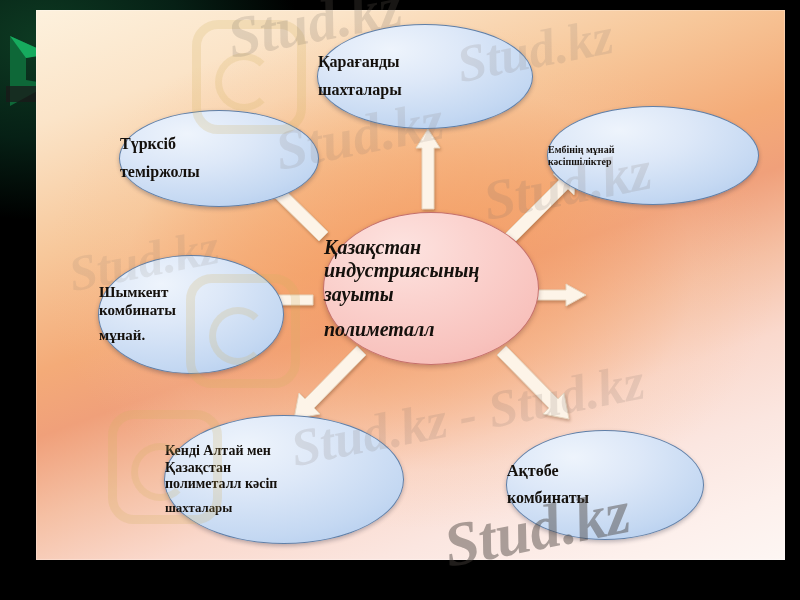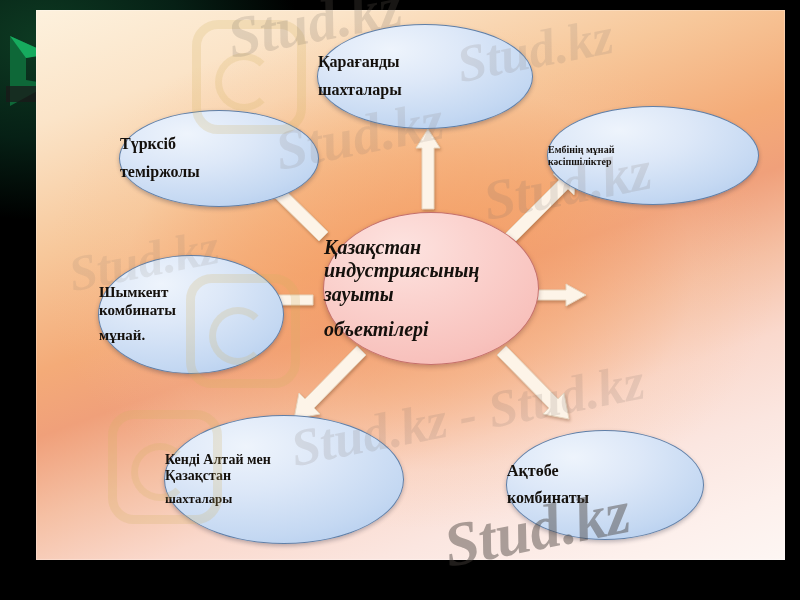--- a/index.html
+++ b/index.html
@@ -214,21 +214,21 @@
       <svg width="82" height="82" viewBox="0 0 82 82" xmlns="http://www.w3.org/2000/svg">
         <polygon points="4,3 8,30 14,24 70,79 79,70 23,15 29,9" fill="#fdf4e8" stroke="#e7d6c0" stroke-width="1"></polygon>
       </svg>
     </div>
 
     <div class="node pink" id="node-center">
       <span class="ln">Қазақстан</span>
       <span class="ln">индустриясының</span>
       <span class="ln">зауыты</span>
       <span class="gap"></span>
-      <span class="ln">объектілері</span>
+      <span class="ln">полиметалл</span>
     </div>
 
     <div class="node blue" id="node-karaganda">
       <span class="ln">Қарағанды</span>
       <span class="gap"></span>
       <span class="ln">шахталары</span>
     </div>
 
     <div class="node blue" id="node-emba">
       <span class="ln">Ембінің  мұнай</span>
@@ -238,20 +238,21 @@
 
     <div class="node blue" id="node-aktobe">
       <span class="ln">Ақтөбе</span>
       <span class="gap"></span>
       <span class="ln">комбинаты</span>
     </div>
 
     <div class="node blue" id="node-altay">
       <span class="ln">Кенді Алтай мен</span>
       <span class="ln">Қазақстан</span>
+      <span class="ln">полиметалл кәсіп</span>
       <span class="gap"></span>
       <span class="ln small">шахталары</span>
     </div>
 
     <div class="node blue" id="node-shymkent">
       <span class="ln u">Шымкент</span>
       <span class="ln">комбинаты</span>
       <span class="gap"></span>
       <span class="ln">мұнай.</span>
     </div>

